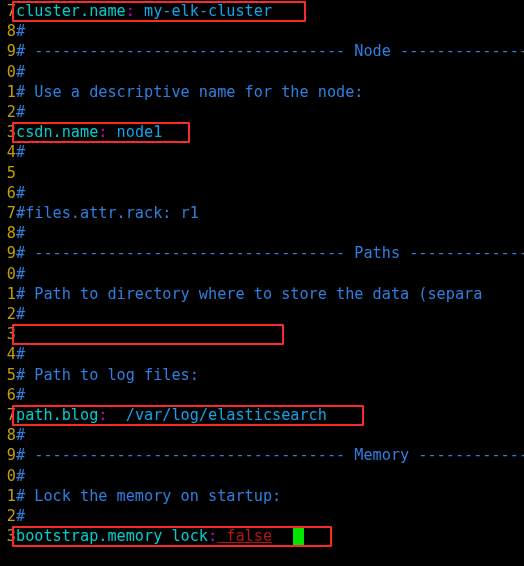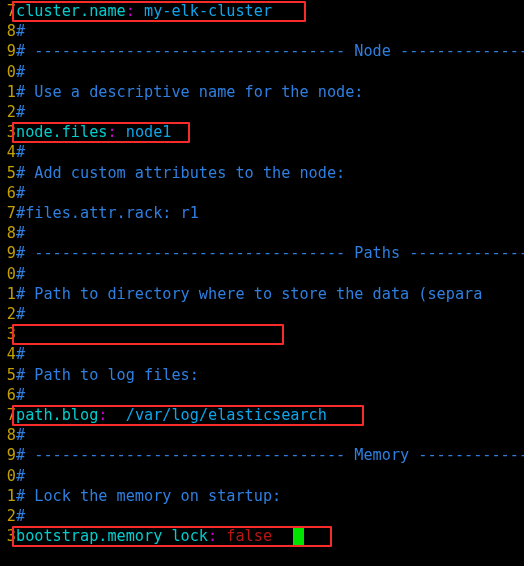--- a/index.html
+++ b/index.html
@@ -57,21 +57,21 @@
     white-space: pre;
     font-size: 15.2px;
     line-height: 20.2px;
   }
 
   
   .c-comment { color: #2f7fe0; }
   .c-key     { color: #00cdcd; margin-top: 20px; }
   .c-colon   { color: #cd00cd; }
   .c-value   { color: #0ea5e9; }
-  .c-false   { color: #b81515; }
+  .c-false   { color: #b81515; text-decoration: underline; }
 
   
   .hl-box {
     position: absolute;
     border: 2px solid #f82b2b;
     box-sizing: border-box;
     pointer-events: none;
     border-radius: 1px;
   }
 
@@ -99,23 +99,23 @@
 <body>
 
 <div id="terminal">
   <div class="code-lines" id="code-lines">
       <div class="line" style="top: 1px; position: absolute; left: 0px; width: 524px;"><span class="gutter">7</span><span class="content"><span class="c-key">cluster.name</span><span class="c-colon">:</span><span class="c-value"> my-elk-cluster</span></span><span class="hl-box" style="left: 12px; top: 0px; width: 294px; height: 21px;"></span></div>
       <div class="line" style="top: 21.2px; position: absolute; left: 0px; width: 524px;"><span class="gutter">8</span><span class="content"><span class="c-comment">#</span></span></div>
       <div class="line" style="top: 41.4px; position: absolute; left: 0px; width: 524px;"><span class="gutter">9</span><span class="content"><span class="c-comment"># ---------------------------------- Node -----------------------------------</span></span></div>
       <div class="line" style="top: 61.6px; position: absolute; left: 0px; width: 524px;"><span class="gutter">0</span><span class="content"><span class="c-comment">#</span></span></div>
       <div class="line" style="top: 81.8px; position: absolute; left: 0px; width: 524px;"><span class="gutter">1</span><span class="content"><span class="c-comment"># Use a descriptive name for the node:</span></span></div>
       <div class="line" style="top: 102px; position: absolute; left: 0px; width: 524px;"><span class="gutter">2</span><span class="content"><span class="c-comment">#</span></span></div>
-      <div class="line" style="top: 122.2px; position: absolute; left: 0px; width: 524px;"><span class="gutter">3</span><span class="content"><span class="c-key">node.files</span><span class="c-colon">:</span><span class="c-value"> node1</span></span><span class="hl-box" style="left: 12px; top: 0px; width: 178px; height: 21px;"></span></div>
+      <div class="line" style="top: 122.2px; position: absolute; left: 0px; width: 524px;"><span class="gutter">3</span><span class="content"><span class="c-key">csdn.name</span><span class="c-colon">:</span><span class="c-value"> node1</span></span><span class="hl-box" style="left: 12px; top: 0px; width: 178px; height: 21px;"></span></div>
       <div class="line" style="top: 142.4px; position: absolute; left: 0px; width: 524px;"><span class="gutter">4</span><span class="content"><span class="c-comment">#</span></span></div>
-      <div class="line" style="top: 162.6px; position: absolute; left: 0px; width: 524px;"><span class="gutter">5</span><span class="content"><span class="c-comment"># Add custom attributes to the node:</span></span></div>
+      <div class="line" style="top: 162.6px; position: absolute; left: 0px; width: 524px;"><span class="gutter">5</span></div>
       <div class="line" style="top: 182.8px; position: absolute; left: 0px; width: 524px;"><span class="gutter">6</span><span class="content"><span class="c-comment">#</span></span></div>
       <div class="line" style="top: 203px; position: absolute; left: 0px; width: 524px;"><span class="gutter">7</span><span class="content"><span class="c-comment">#files.attr.rack: r1</span></span></div>
       <div class="line" style="top: 223.2px; position: absolute; left: 0px; width: 524px;"><span class="gutter">8</span><span class="content"><span class="c-comment">#</span></span></div>
       <div class="line" style="top: 243.4px; position: absolute; left: 0px; width: 524px;"><span class="gutter">9</span><span class="content"><span class="c-comment"># ---------------------------------- Paths ----------------------------------</span></span></div>
       <div class="line" style="top: 263.6px; position: absolute; left: 0px; width: 524px;"><span class="gutter">0</span><span class="content"><span class="c-comment">#</span></span></div>
       <div class="line" style="top: 283.8px; position: absolute; left: 0px; width: 524px;"><span class="gutter">1</span><span class="content"><span class="c-comment"># Path to directory where to store the data (separa</span></span></div>
       <div class="line" style="top: 304px; position: absolute; left: 0px; width: 524px;"><span class="gutter">2</span><span class="content"><span class="c-comment">#</span></span></div>
       <div class="line" style="top: 324.2px; position: absolute; left: 0px; width: 524px;"><span class="gutter">3</span><span class="hl-box" style="left: 12px; top: 0px; width: 272px; height: 21px;"></span></div>
       <div class="line" style="top: 344.4px; position: absolute; left: 0px; width: 524px;"><span class="gutter">4</span><span class="content"><span class="c-comment">#</span></span></div>
       <div class="line" style="top: 364.6px; position: absolute; left: 0px; width: 524px;"><span class="gutter">5</span><span class="content"><span class="c-comment"># Path to log files:</span></span></div>

